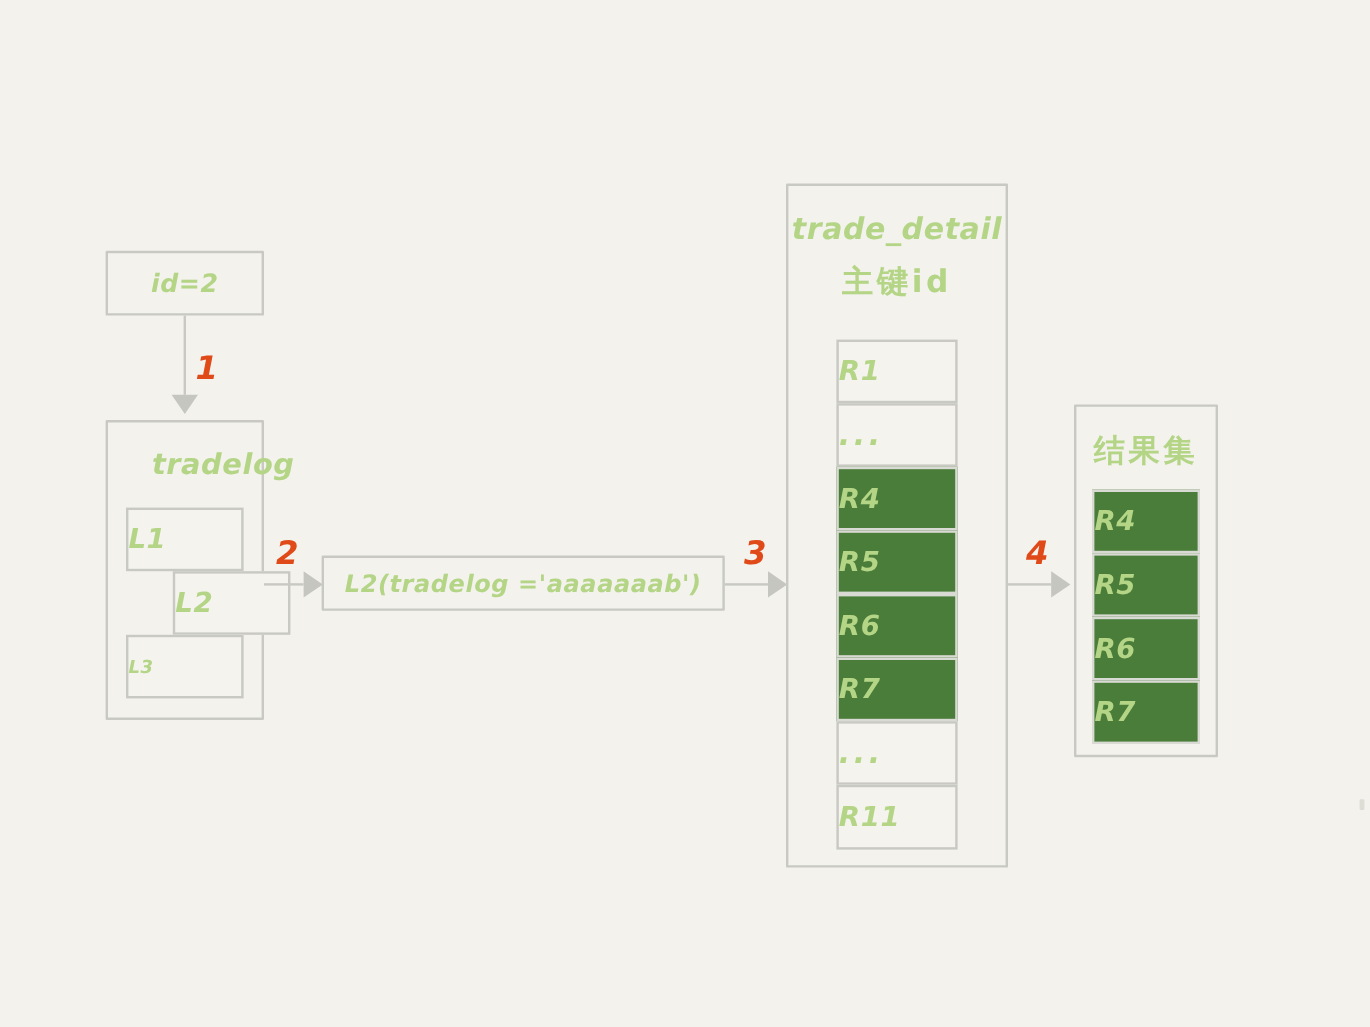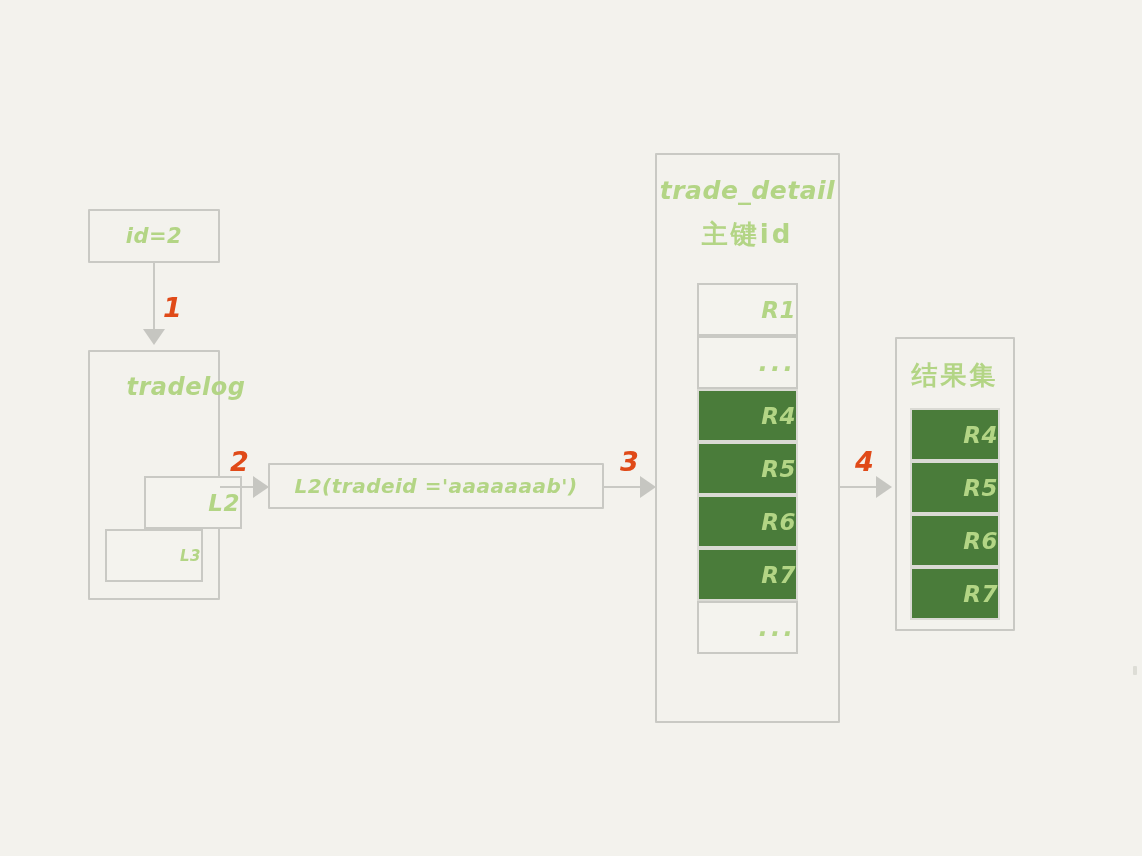--- a/index.html
+++ b/index.html
@@ -22,21 +22,21 @@
     background: #f3f2ed;
     border-radius: 1px;
   }
   .cell {
     position: absolute;
     box-sizing: border-box;
     border: 2px solid #c9c9c4;
     background: #f4f3ee;
     display: flex;
     align-items: center;
-    justify-content: flex-end;
+    justify-content: flex-start;
   }
   .cell.filled {
     background: #4a7c3a;
     border-color: #dadad4;
   }
   .hand {
     font-family: "DejaVu Sans", sans-serif;
     color: #b3d585;
     font-style: italic;
     font-weight: 700;
@@ -104,33 +104,36 @@
     <div class="title hand" style="top:0; height:100%; font-size:21px;">id=2</div>
   </div>
 
   <div class="line-v" style="left:153px; top:263px; height:66px;"></div>
   <div class="arrow-d" style="left:143px; top:329px;"></div>
   <div class="num" style="left:163px; top:292px;">1</div>
 
   <div class="box" style="left:88px; top:350px; width:132px; height:250px;">
     <div class="title hand" style="top:14px; height:42px; font-size:24px;margin-left:32px;">tradelog</div>
   </div>
+  <div class="cell" style="left:105px; top:423px; width:98px; height:53px;">
+    <span class="hand" style="font-size:23px;">L1</span>
+  </div>
   <div class="cell" style="left:105px; top:476px; width:98px; height:53px;margin-left:39px;">
     <span class="hand" style="font-size:23px;">L2</span>
   </div>
   <div class="cell" style="left:105px; top:529px; width:98px; height:53px;">
     <span class="hand" style="font-size:15px;">L3</span>
   </div>
 
   <div class="line-h" style="left:220px; top:486px; width:33px;"></div>
   <div class="arrow-r" style="left:253px; top:476px;"></div>
   <div class="num" style="left:230px; top:446px;">2</div>
 
   <div class="box" style="left:268px; top:463px; width:336px; height:46px;">
-    <div class="title hand" style="top:0; height:100%; font-size:20px;">L2(tradeid ='aaaaaaab')</div>
+    <div class="title hand" style="top:0; height:100%; font-size:20px;">L2(tradelog ='aaaaaaab')</div>
   </div>
 
   <div class="line-h" style="left:604px; top:486px; width:36px;"></div>
   <div class="arrow-r" style="left:640px; top:476px;"></div>
   <div class="num" style="left:620px; top:446px;">3</div>
 
   <div class="box" style="left:655px; top:153px; width:185px; height:570px;">
     <div class="title hand cjk" style="top:58px; height:42px; font-size:26px;">主键id</div>
     <div class="title hand" style="top:14px; height:42px; font-size:25px;">trade_detail</div>
   </div>
@@ -148,20 +151,23 @@
   </div>
   <div class="cell filled" style="left:697px; top:495px; width:101px; height:53px;">
     <span class="hand" style="font-size:23px;">R6</span>
   </div>
   <div class="cell filled" style="left:697px; top:548px; width:101px; height:53px;">
     <span class="hand" style="font-size:23px;">R7</span>
   </div>
   <div class="cell" style="left:697px; top:601px; width:101px; height:53px;">
     <span class="hand" style="font-size:25px; letter-spacing:3px;">...</span>
   </div>
+  <div class="cell" style="left:697px; top:654px; width:101px; height:54px;">
+    <span class="hand" style="font-size:23px;">R11</span>
+  </div>
 
   <div class="line-h" style="left:840px; top:486px; width:36px;"></div>
   <div class="arrow-r" style="left:876px; top:476px;"></div>
   <div class="num" style="left:855px; top:446px;">4</div>
 
   <div class="box" style="left:895px; top:337px; width:120px; height:294px;">
     <div class="title hand cjk" style="top:14px; height:44px; font-size:26px;">结果集</div>
   </div>
   <div class="cell filled" style="left:910px; top:408px; width:90px; height:53px;">
     <span class="hand" style="font-size:23px;">R4</span>

